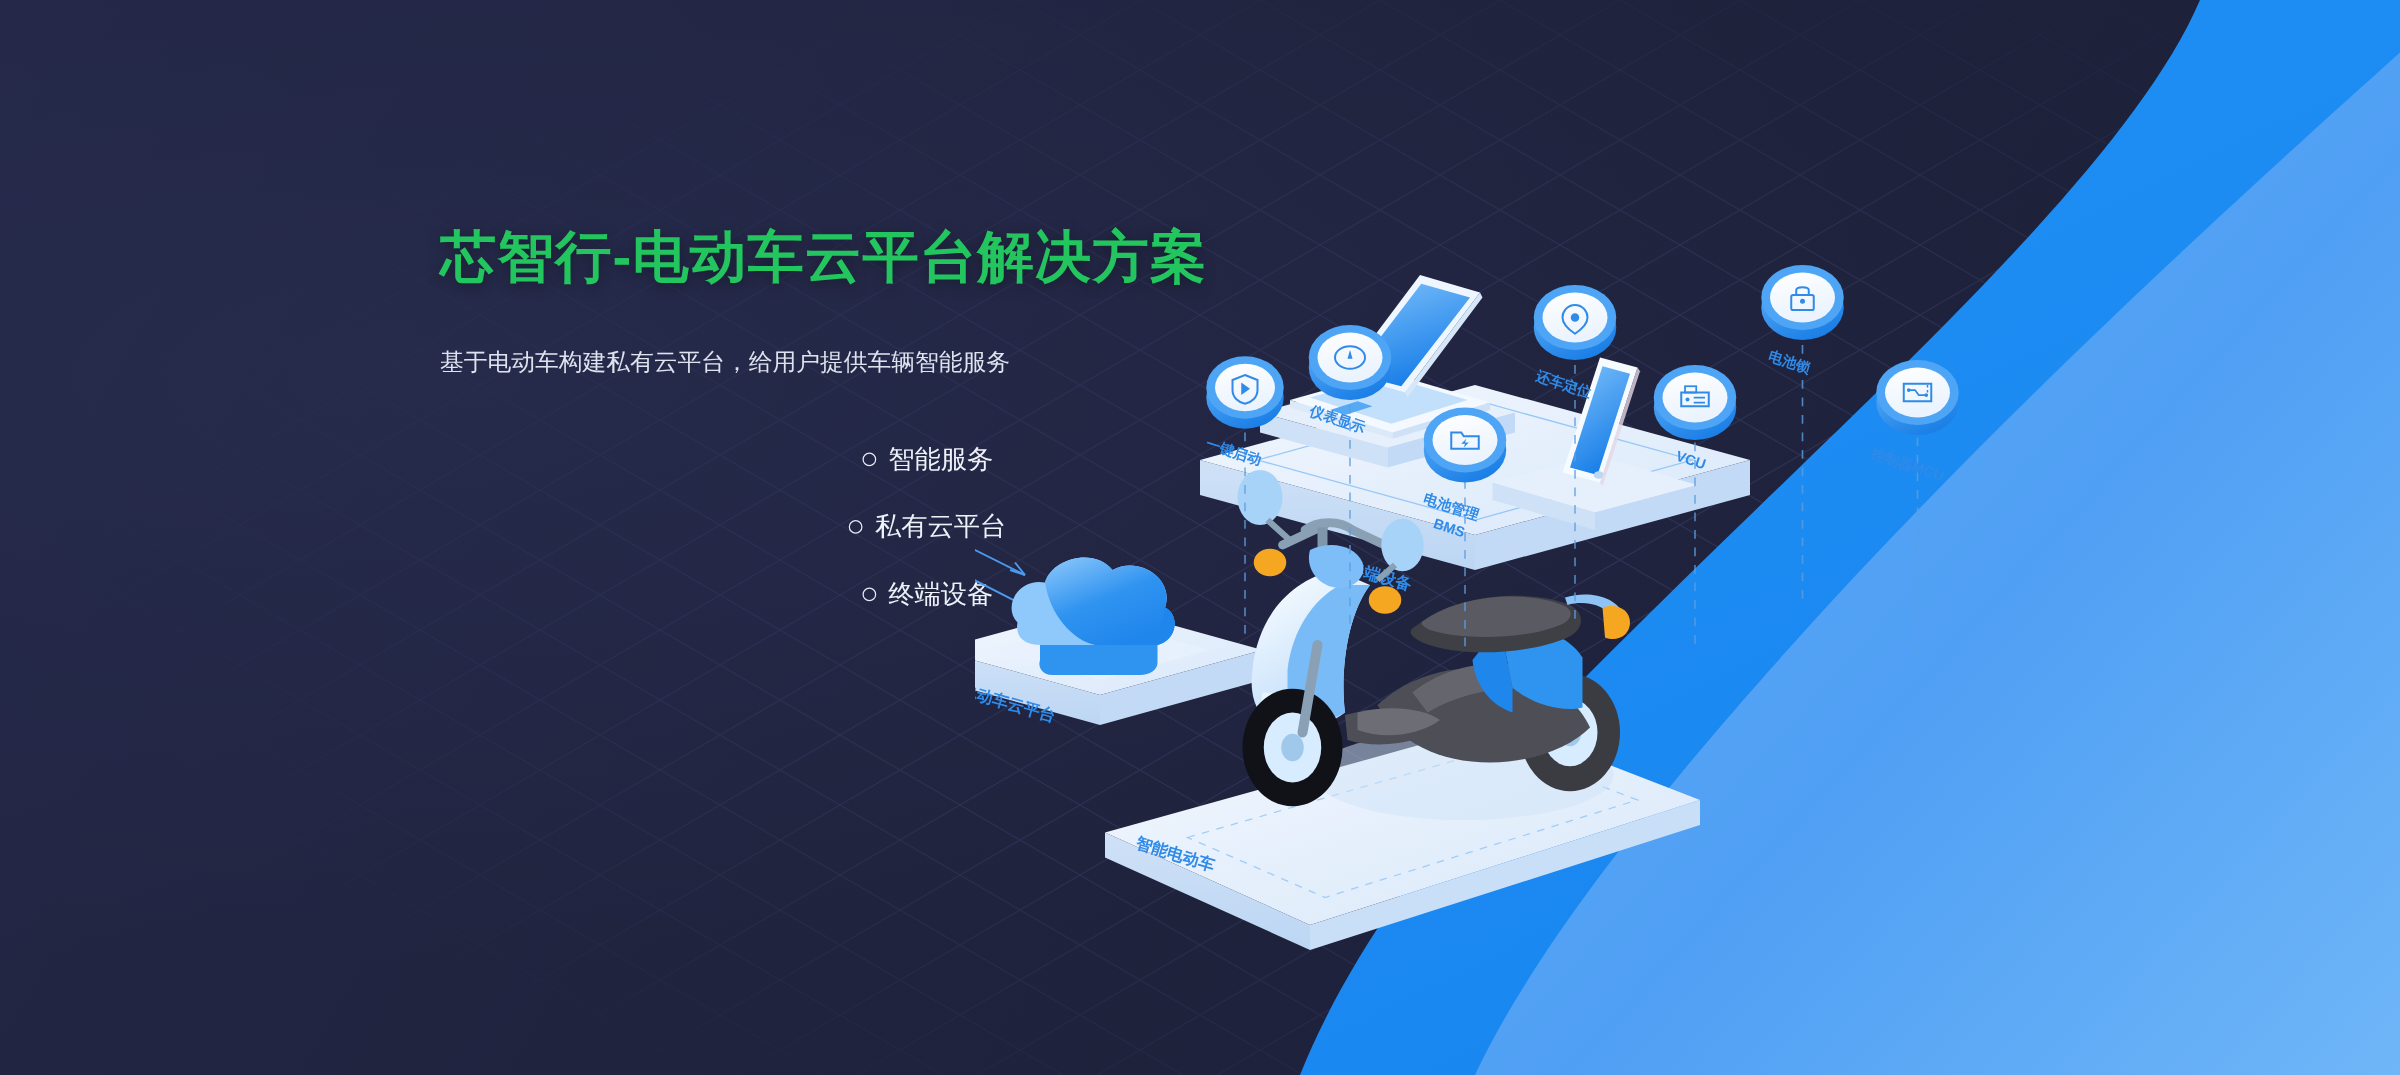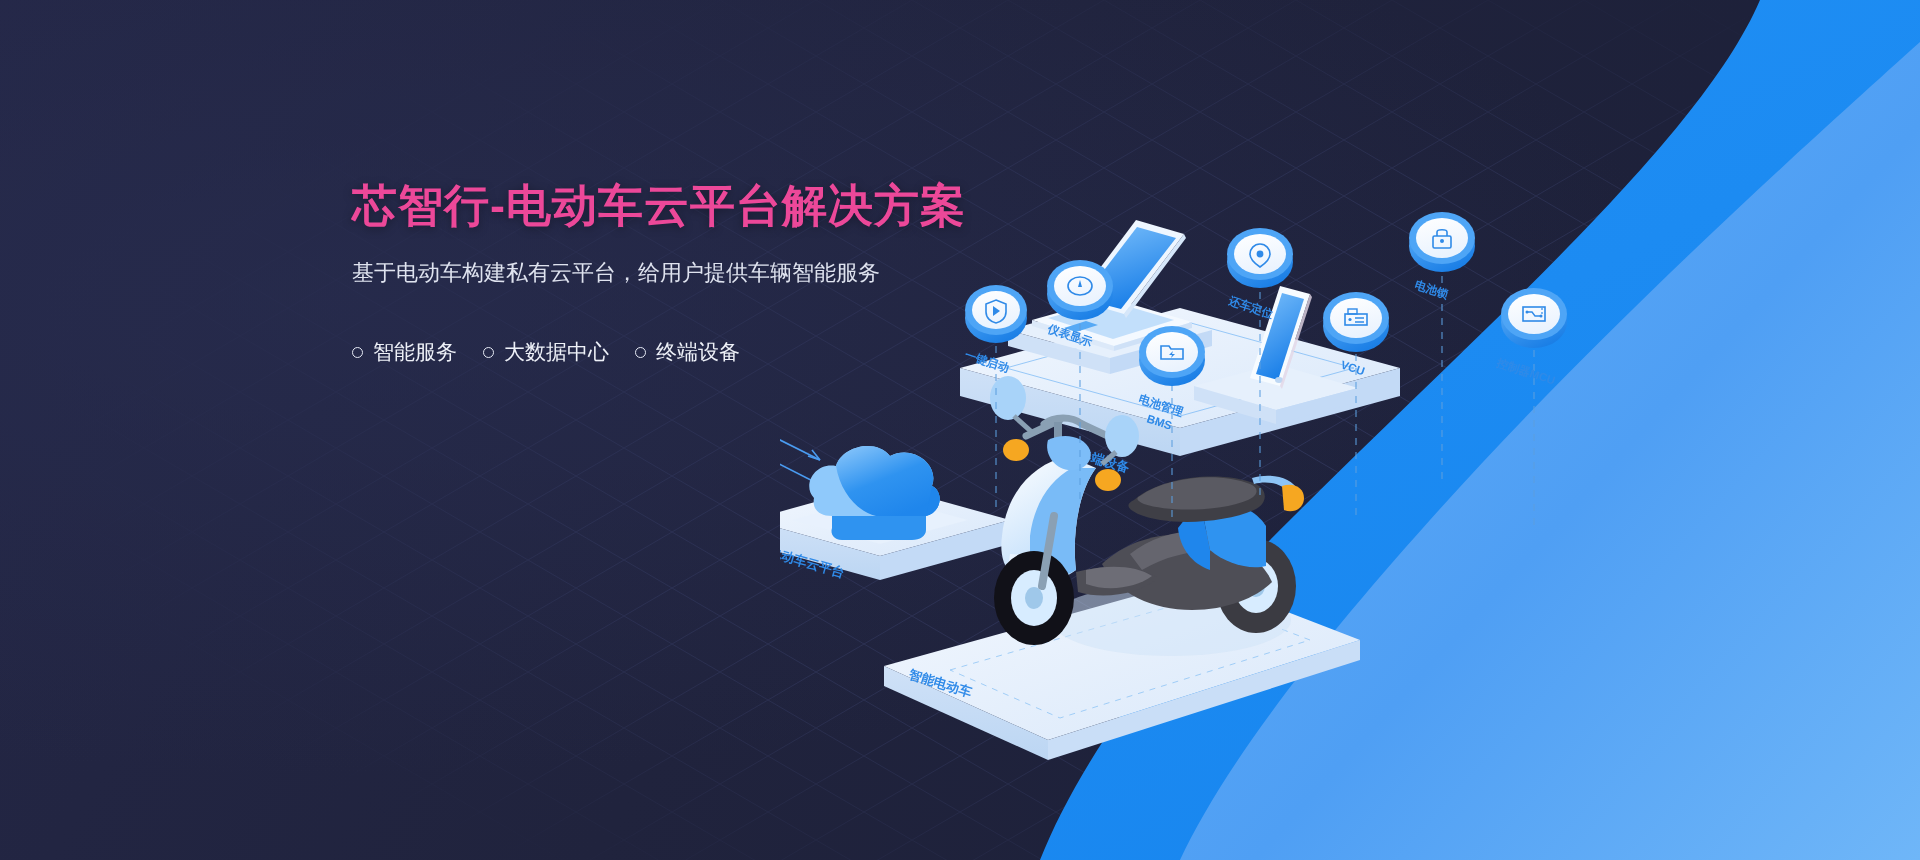--- a/index.html
+++ b/index.html
@@ -8,27 +8,27 @@
 
   
   .bg-base{position:absolute;inset:0;background:linear-gradient(120deg,#242747 0%,#20233d 45%,#1b1f37 100%);}
   .bg-grid{position:absolute;inset:0;opacity:.55;}
   .bg-vignette{position:absolute;inset:0;background:radial-gradient(ellipse at 18% 35%,rgba(40,45,80,.65) 0%,rgba(25,28,50,0) 60%);}
   .wave{position:absolute;inset:0;}
 
   
   .copy{position:absolute;left:352px;top:180px;width:780px;}
   .headline{
-    font-size:45px;font-weight:bold;color:#ec4899;letter-spacing:1px;
-    line-height:1.15;margin:0 0 22px 0;white-space:nowrap;
+    font-size:45px;font-weight:bold;color:#22c55e;letter-spacing:1px;
+    line-height:1.15;margin:0 0 42px 0;white-space:nowrap;
     text-shadow:0 2px 10px rgba(0,0,0,.35);
   }
-  .sub{font-size:22px;line-height:1.75;color:#dfe3ef;margin:0;font-weight:400;}
+  .sub{font-size:19px;line-height:1.75;color:#dfe3ef;margin:0;font-weight:400;}
   .sub div{white-space:nowrap;}
-  .features{margin-top:46px;display:flex;align-items:center;gap:26px;}
+  .features{margin-top:46px;display:flex;align-items:center;gap:26px;flex-direction:column;}
   .feat{display:flex;align-items:center;gap:10px;color:#eef1f8;font-size:21px;white-space:nowrap;}
   .feat .dot{
     width:11px;height:11px;border-radius:50%;
     border:1.6px solid #e6eaf5;box-sizing:border-box;display:inline-block;flex:0 0 auto;
   }
 
   
   .art{position:absolute;left:780px;top:200px;width:1140px;height:660px;}
   .art svg{display:block;}
 
@@ -89,21 +89,21 @@
       <div>基于电动车构建私有云平台，给用户提供车辆智能服务</div>
     </div>
 
     <div class="features">
       <div class="feat">
         <span class="dot"></span>
         <span>智能服务</span>
       </div>
       <div class="feat">
         <span class="dot"></span>
-        <span>大数据中心</span>
+        <span>私有云平台</span>
       </div>
       <div class="feat">
         <span class="dot"></span>
         <span>终端设备</span>
       </div>
     </div>
   </div>
 
   <div class="art">
   <svg width="1140" height="660" viewBox="0 0 1140 660">

